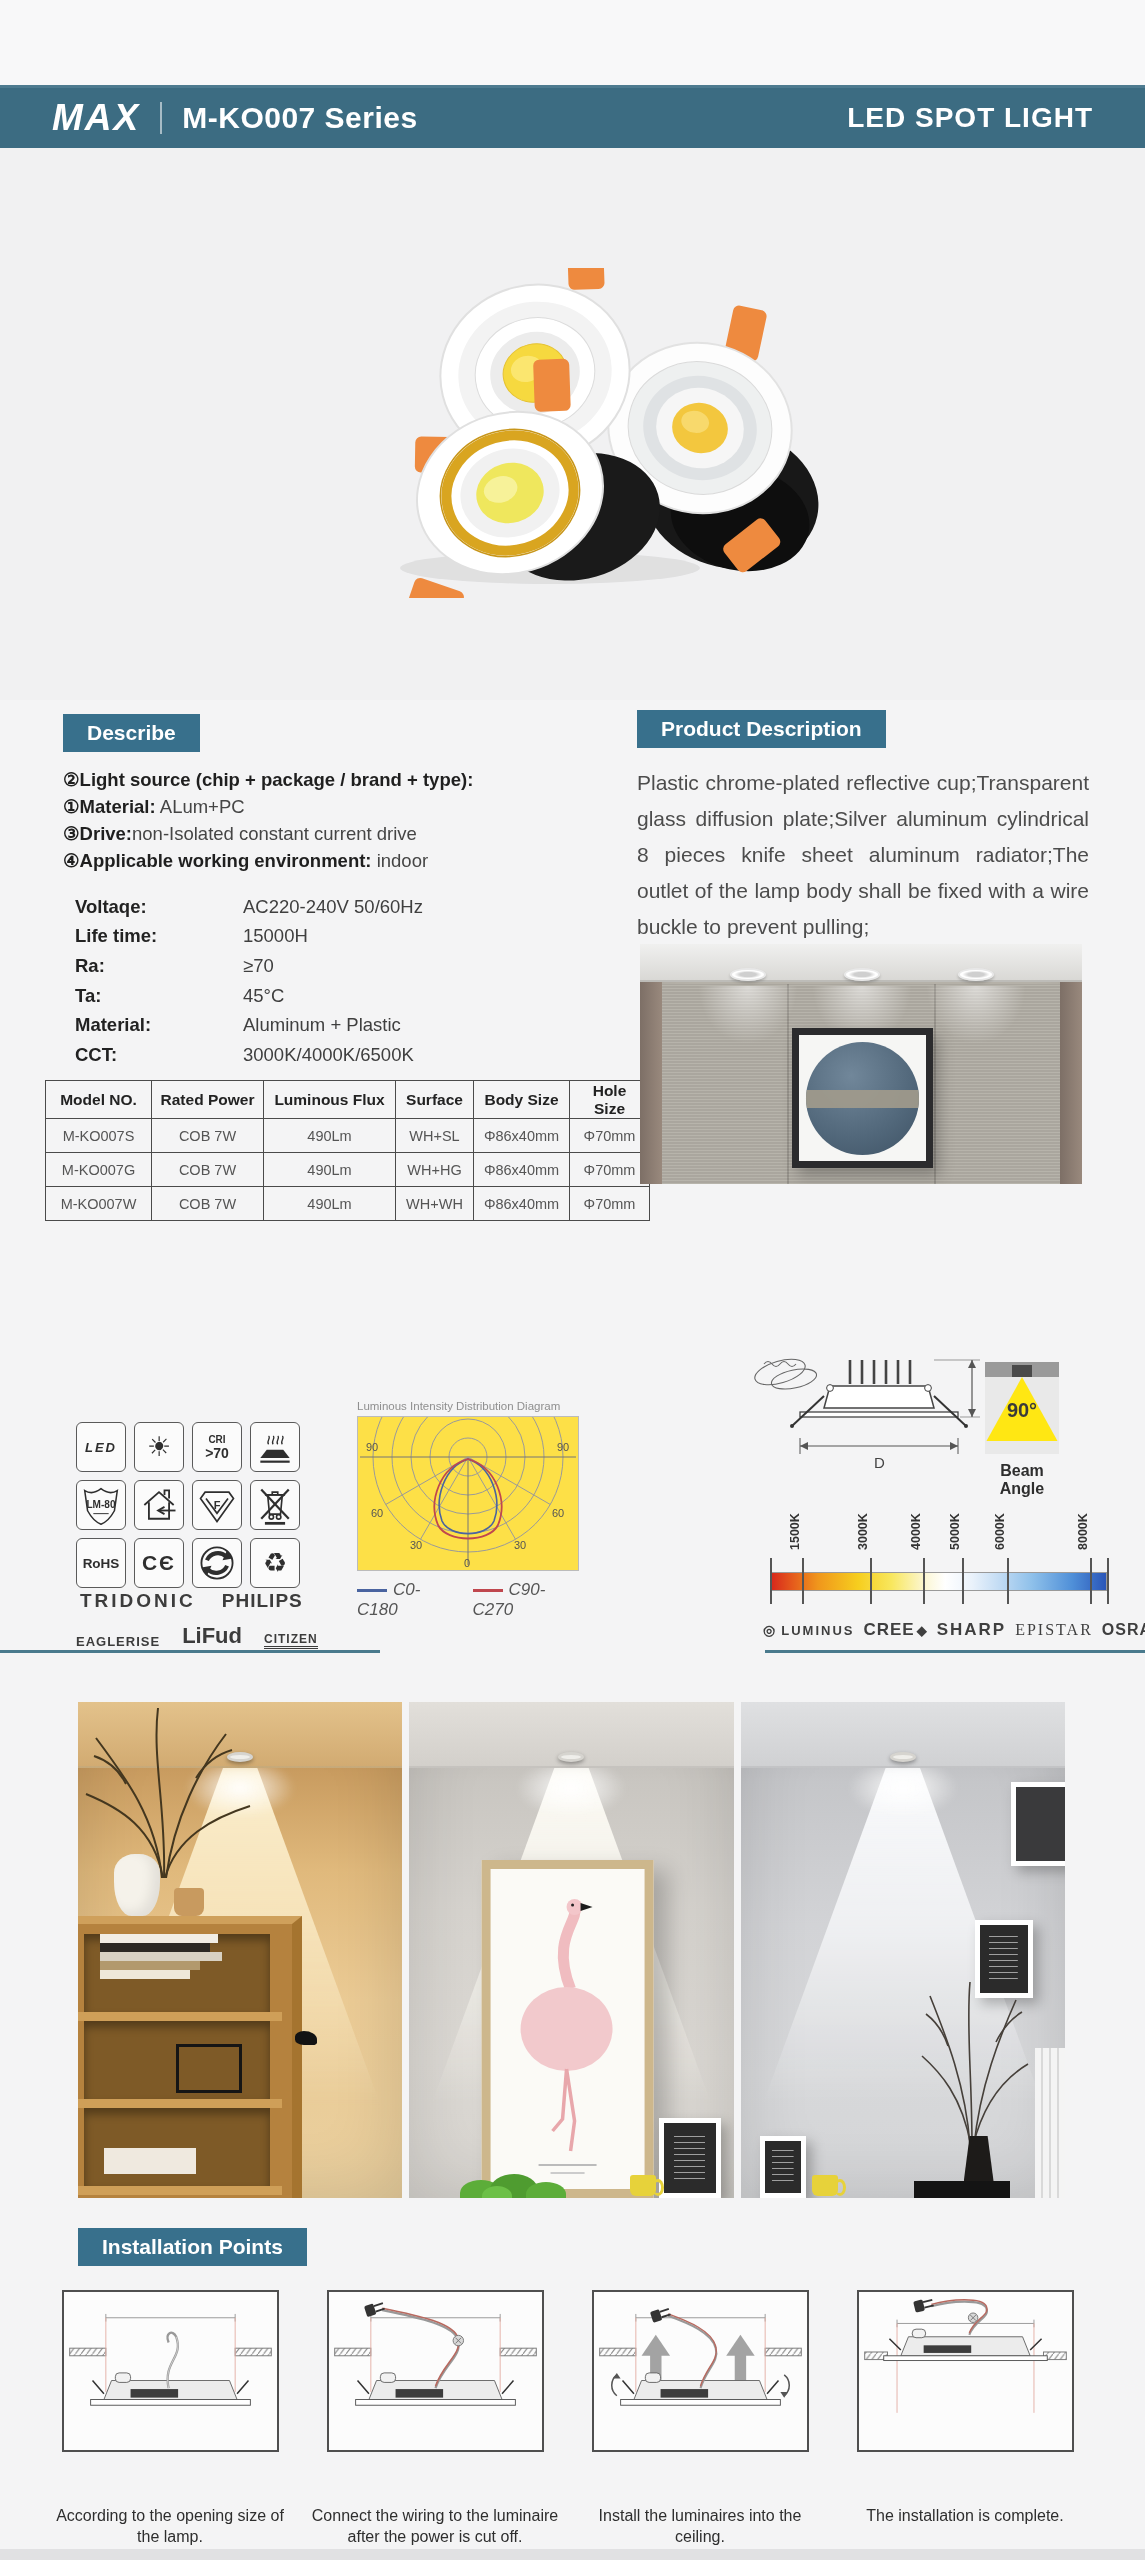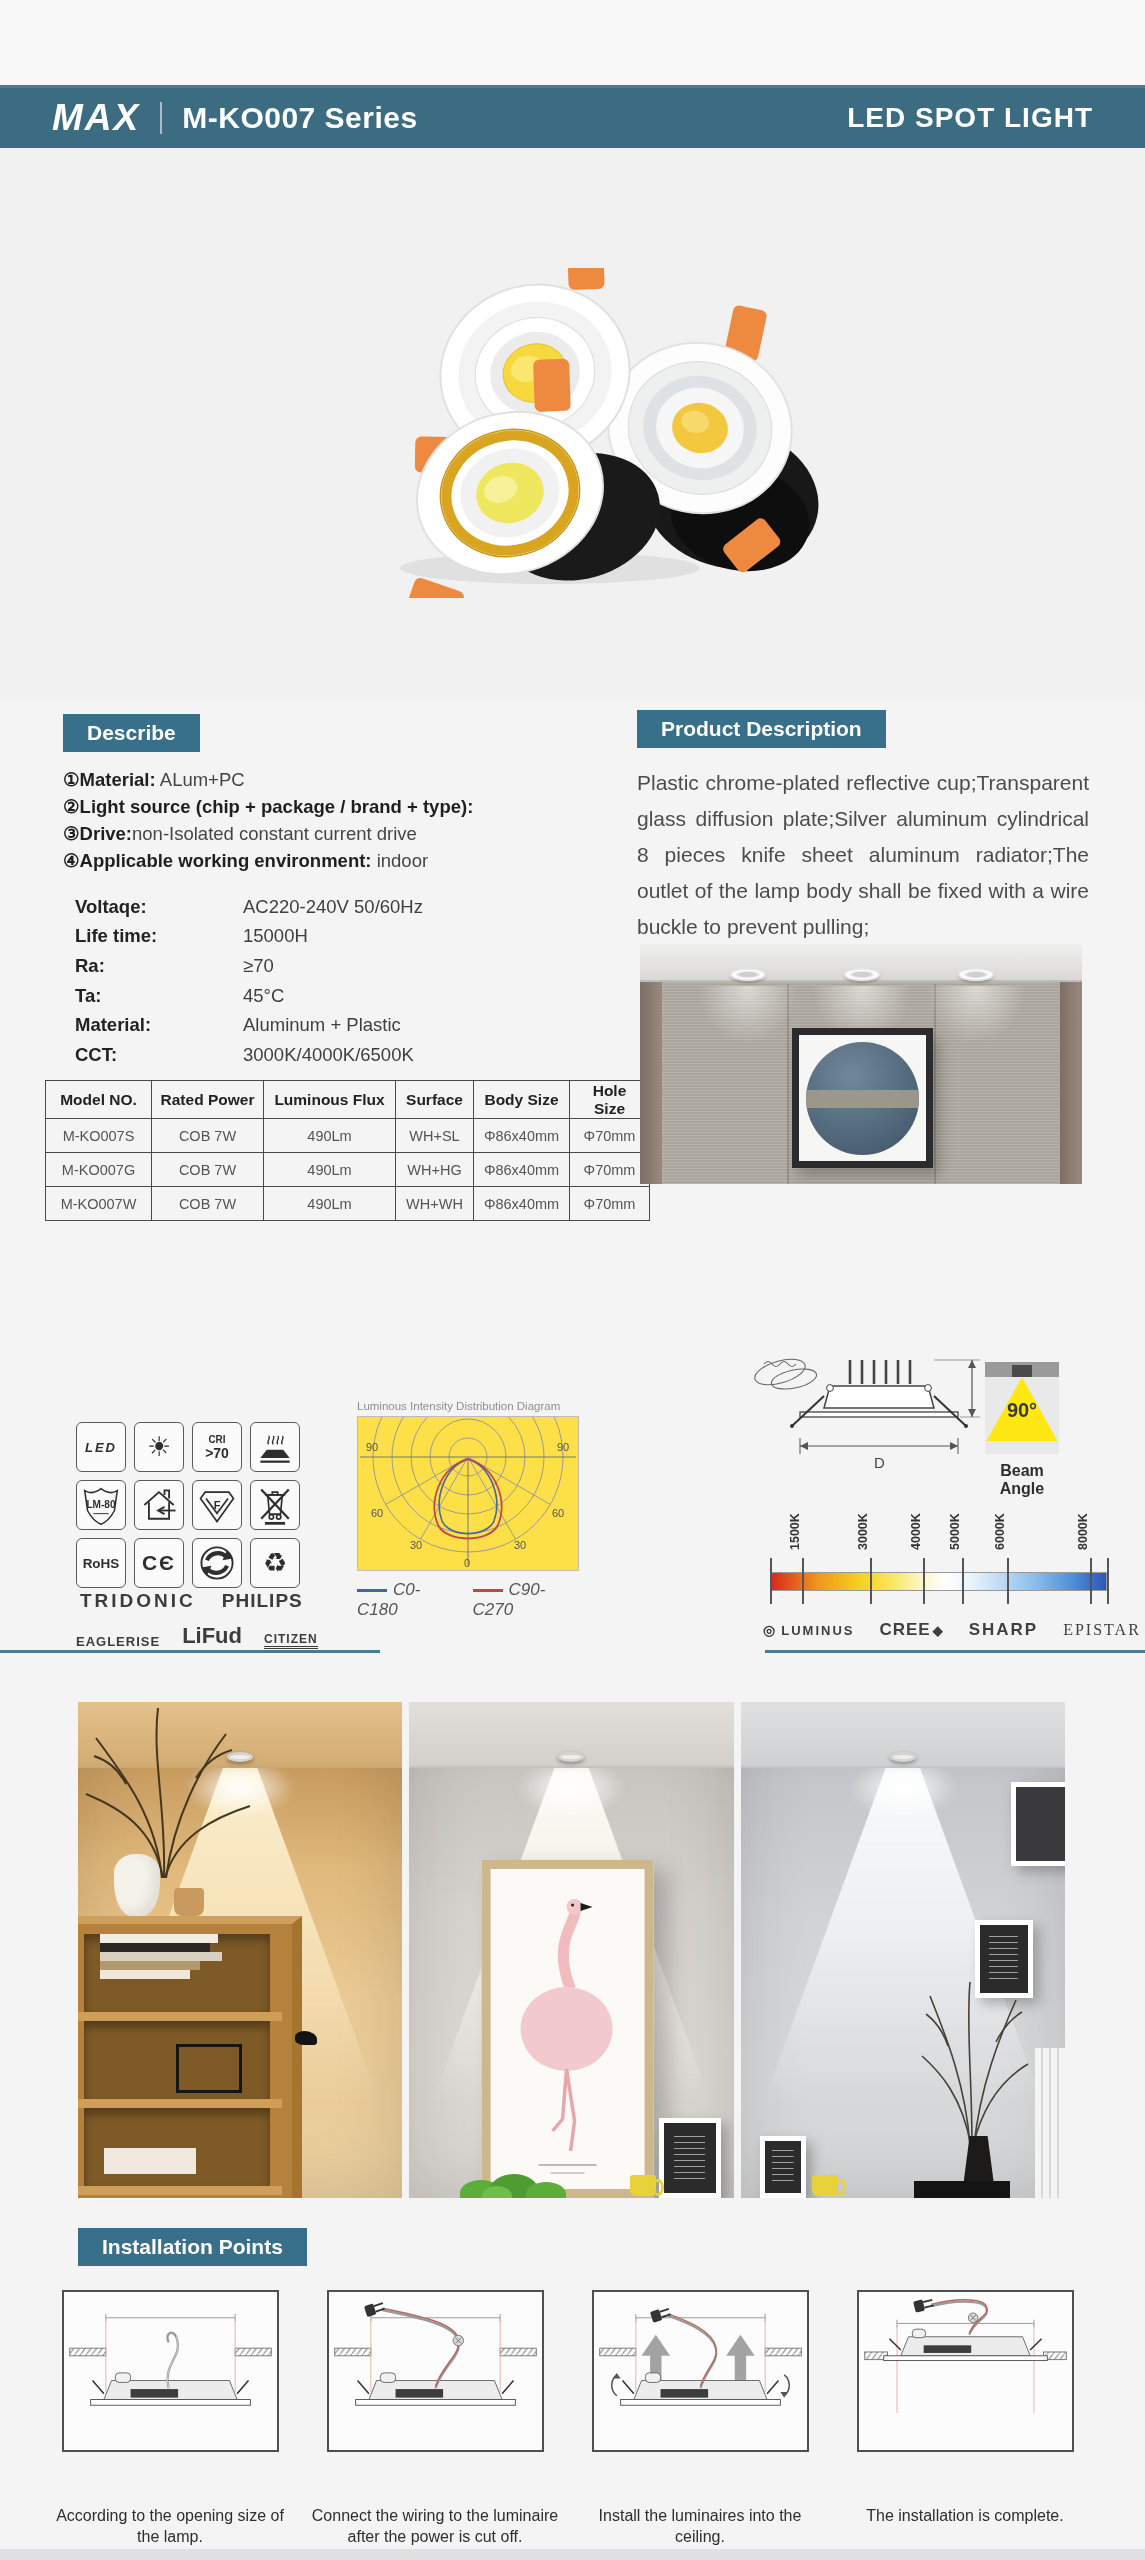--- a/index.html
+++ b/index.html
@@ -97,21 +97,21 @@
   .beam-label { margin-top:8px; font-size:16px; font-weight:bold; color:#2e2e2e; text-align:center; width:74px; }
 
   
   .cct { left:763px; top:1518px; width:352px; height:130px; }
   .cct-bar { position:absolute; left:7px; top:54px; width:337px; height:19px; border:1px solid #999;
              background:linear-gradient(90deg,#d7271c 0%,#e4571c 6%,#f0961c 14%,#f6ce1e 26%,#f8e75e 36%,
              #fcf7d5 46%,#ffffff 52%,#eaf2fb 60%,#c3dcf4 68%,#8ec0ea 78%,#4f8fd8 90%,#2a56b9 100%); }
   .cct-tick { position:absolute; top:40px; width:1.6px; height:46px; background:#555; }
   .cct-lab { position:absolute; top:26px; font-size:12.5px; font-weight:bold; color:#333;
              transform:rotate(-90deg) translateX(8px); transform-origin:left bottom; white-space:nowrap; }
-  .chips { left:763px; top:1620px; width:352px; display:flex; align-items:center; gap:25px; color:#3f3f3f; }
+  .chips { left:763px; top:1620px; width:352px; display:flex; align-items:center; gap:9px; color:#3f3f3f; }
   .c-luminus{ font-size:13px; font-weight:bold; letter-spacing:2px; }
   .c-luminus::before{ content:"◎"; margin-right:4px; font-size:14px; }
   .c-cree{ font-size:17px; font-weight:900; letter-spacing:1px; }
   .c-cree::after{ content:"◆"; font-size:13px; margin-left:2px; }
   .c-sharp{ font-size:17px; font-weight:900; letter-spacing:2px; }
   .c-epistar{ font-size:16px; letter-spacing:2px; font-family:"Liberation Serif", serif; }
   .c-osram{ font-size:16px; font-weight:900; letter-spacing:1px; }
 
   
   .divline { top:1650px; height:3px; background:#4a7a8d; }
@@ -228,22 +228,22 @@
         <ellipse rx="34" ry="30" fill="#efe75d"></ellipse>
         <ellipse cx="-8" cy="-6" rx="17" ry="13" fill="#f7f3a0" opacity=".9"></ellipse>
       </g>
     </svg>
   </div>
 
   <div class="abs" style="left:63px; top:714px;">
     <span class="sec-label">Describe</span>
   </div>
   <div class="abs d-list">
+    <div><b>②Light source (chip + package / brand + type):</b><span></span></div>
     <div><b>①Material:</b><span> ALum+PC</span></div>
-    <div><b>②Light source (chip + package / brand + type):</b><span></span></div>
     <div><b>③Drive:</b><span>non-Isolated constant current drive</span></div>
     <div><b>④Applicable working environment:</b><span> indoor</span></div>
   </div>
 
   <div class="abs spec-list">
     <div class="spec-row">
         <span class="sl">Voltaqe:</span>
         <span class="sv">AC220-240V 50/60Hz</span>
       </div>
     <div class="spec-row">

